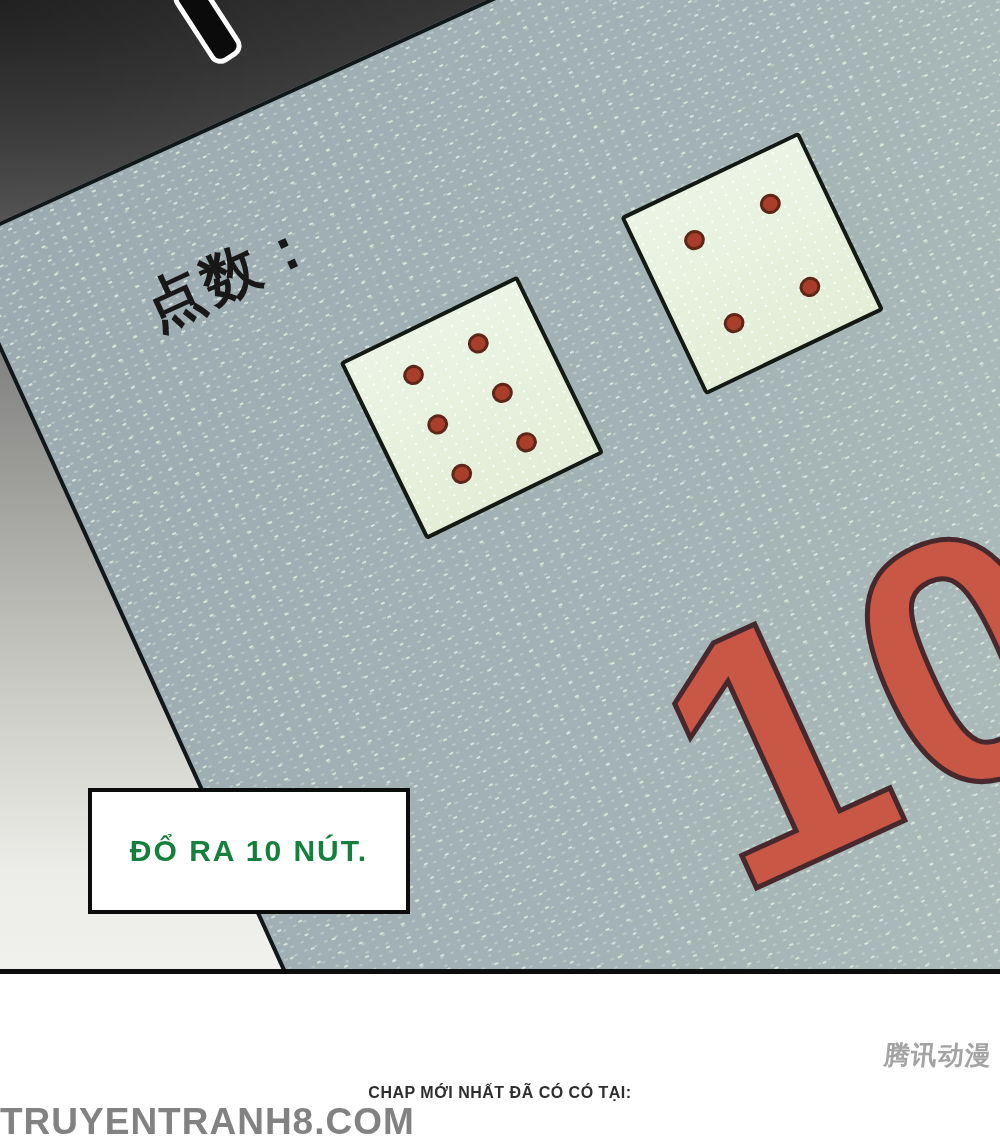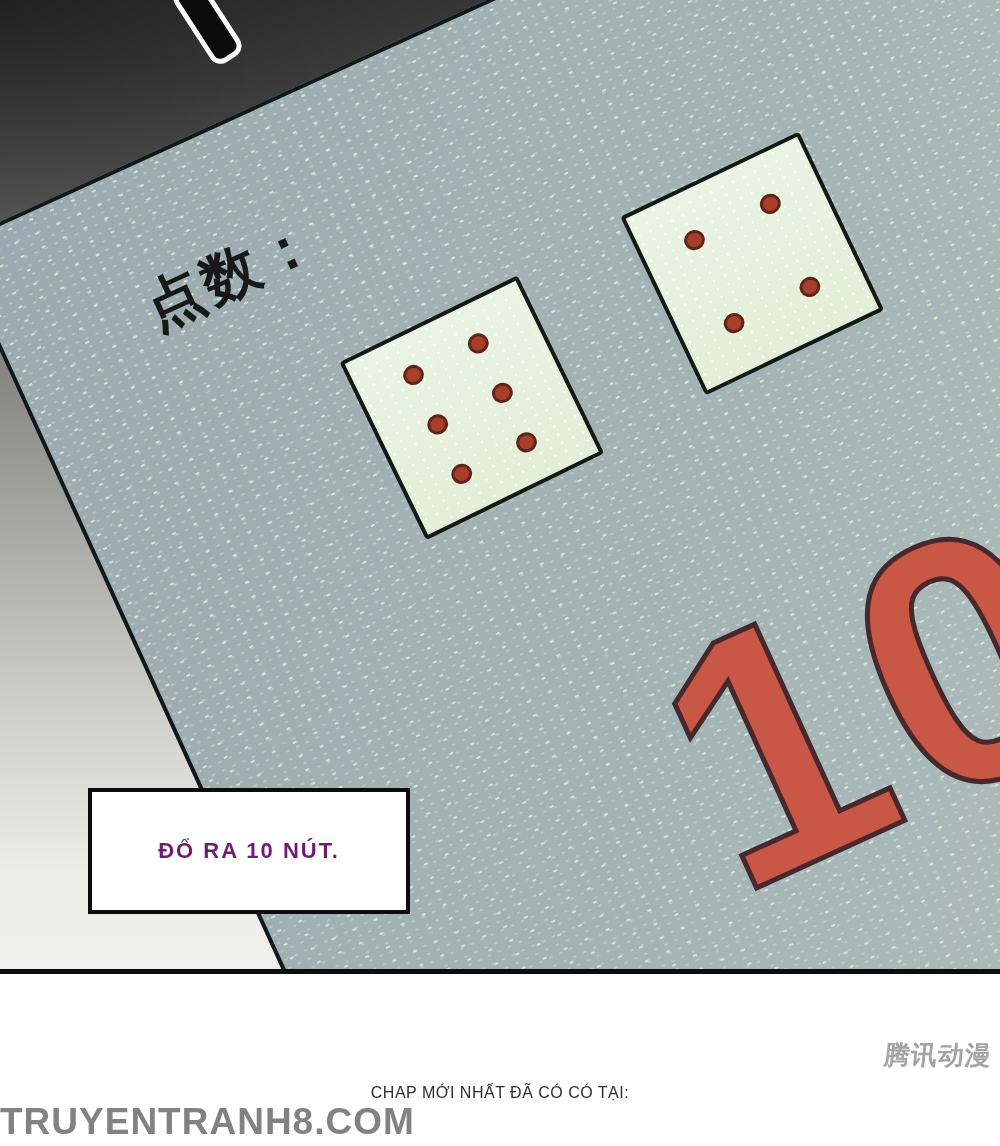--- a/index.html
+++ b/index.html
@@ -101,44 +101,44 @@
   .speech-box {
     position: absolute; left: 88px; top: 788px;
     width: 322px; height: 126px;
     box-sizing: border-box;
     background: #ffffff;
     border: 4px solid #0c0c0c;
     display: flex; align-items: center; justify-content: center;
     z-index: 3;
   }
   .speech-text {
-    font-size: 22px; font-weight: bold;
+    font-size: 30px; font-weight: bold;
     letter-spacing: 2px;
-    color: #701a75;
+    color: #15803d;
     white-space: nowrap;
   }
 
   
   .footer-strip {
     position: absolute; left: 0; top: 974px;
     width: 1000px; height: 172px;
     background: #ffffff;
   }
   .watermark {
     position: absolute; left: 884px; top: 1038px;
     font-size: 26px; font-weight: bold;
     color: #a3a3a3;
     transform: skewX(-6deg);
     letter-spacing: 1px;
     white-space: nowrap;
   }
   .promo-line {
     position: absolute; left: 0; top: 1084px;
     width: 1000px; text-align: center;
-    font-size: 16px; font-weight: normal;
+    font-size: 16px; font-weight: bold;
     letter-spacing: 0.5px;
     color: #2e2e2e;
     white-space: nowrap;
   }
   .site-name {
     position: absolute; left: 0; top: 1101px;
     width: 1000px; text-align: left;
     font-size: 37px; font-weight: bold;
     letter-spacing: 1px;
     color: #828282;

